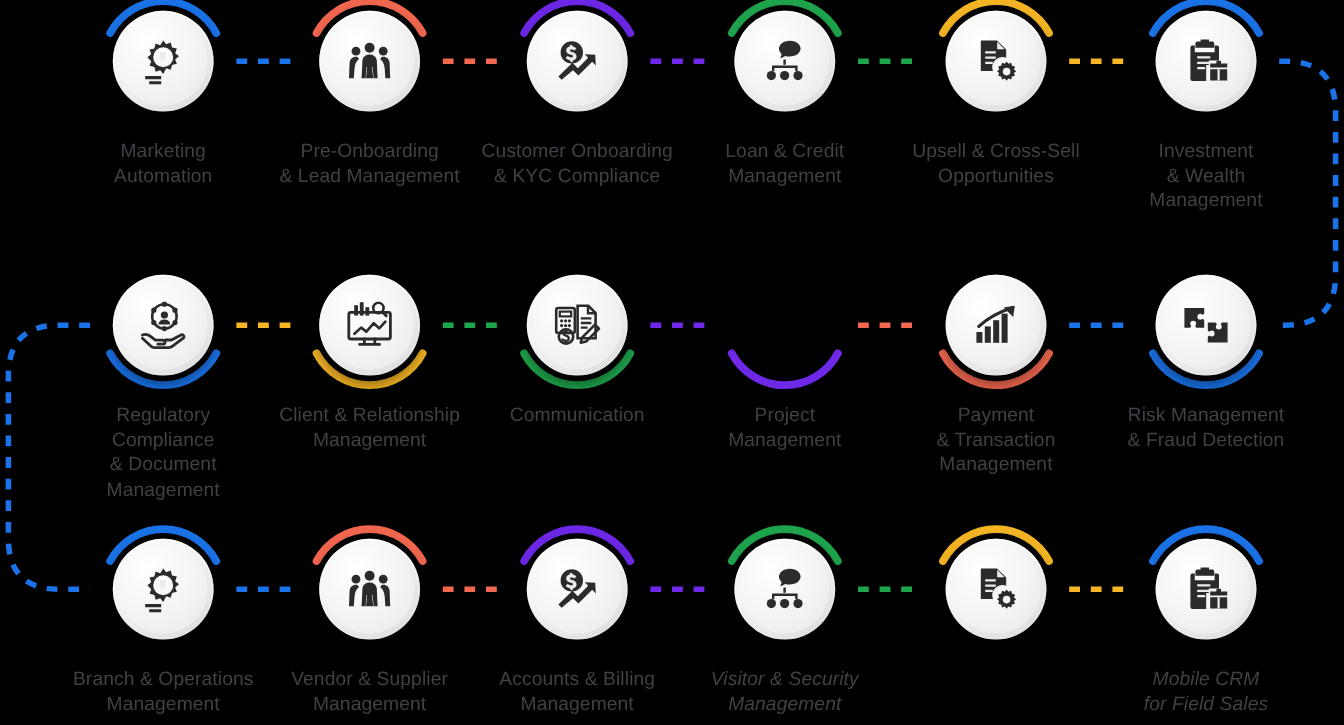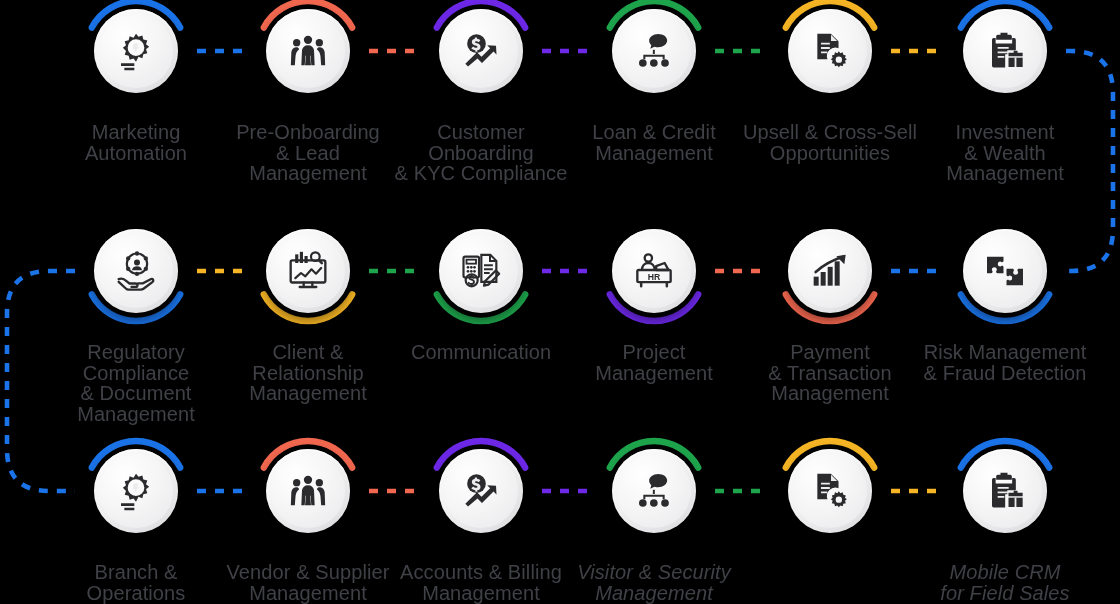--- a/index.html
+++ b/index.html
@@ -27,21 +27,21 @@
     display:flex;align-items:center;justify-content:center;
   }
   .disc::after{
     content:"";position:absolute;left:5px;top:5px;right:5px;bottom:5px;border-radius:50%;
     background:radial-gradient(circle at 34% 28%,#ffffff 0%,#f6f6f7 45%,#e8e8ea 100%);
   }
   .glyph{position:relative;z-index:2;width:40px;height:40px;display:block;color:#2b2b2e;}
   .glyph svg{display:block;width:40px;height:40px;fill:currentColor;}
 
   .label{
-    margin-top:16px;color:#3f4146;font-size:20px;line-height:20.5px;
+    margin-top:11px;color:#3f4146;font-size:16px;line-height:20.5px;
     letter-spacing:.1px;white-space:pre-line;font-weight:400;
   }
   
 </style>
 </head>
 <body>
 
 <div id="stage">
   <svg id="wires" viewBox="0 0 1120 604" xmlns="http://www.w3.org/2000/svg">
       <path d="M 197 51 L 247 51" fill="none" stroke="#1a73e8" stroke-width="4.6" stroke-linecap="butt" stroke-dasharray="9 9"></path>
@@ -279,32 +279,20 @@
         </div>
         <div class="label">Communication</div>
       </div>
       <div class="node" style="left: 566px; top: 216px;">
         <div class="medallion">
           <div class="arc">
             <svg viewBox="0 0 110 110">
               <path d="M 99.15 78.47 A 50 50 0 0 1 10.85 78.47" fill="none" stroke="#6d28e8" stroke-width="6.5" stroke-linecap="round"></path>
             </svg>
           </div>
-          <div class="disc">
-            <span class="glyph">
-              <svg viewBox="0 0 24 24">
-                <circle cx="8.6" cy="4.2" r="2.2" fill="none" stroke="currentColor" stroke-width="1.4"></circle>
-                <path d="M4.8 11.4c0-2.6 1.7-4.2 3.8-4.2s3.8 1.6 3.8 4.2" fill="none" stroke="currentColor" stroke-width="1.4"></path>
-                <path d="M13.3 9.1l5.1-1.9 2.3 4.2h-7.4V9.1z" fill="none" stroke="currentColor" stroke-width="1.4" stroke-linejoin="round"></path>
-                <rect x="2" y="11.4" width="20" height="7.3" rx=".8" fill="none" stroke="currentColor" stroke-width="1.4"></rect>
-                <path d="M4.3 18.7v2.5M19.7 18.7v2.5" stroke="currentColor" stroke-width="1.5" stroke-linecap="round"></path>
-                <text x="12" y="17.2" font-family="Liberation Sans, sans-serif" font-size="5.2" font-weight="700" text-anchor="middle" fill="currentColor">HR</text>
-              </svg>
-            </span>
-          </div>
         </div>
         <div class="label">Project
 Management</div>
       </div>
       <div class="node" style="left: 742px; top: 216px;">
         <div class="medallion">
           <div class="arc">
             <svg viewBox="0 0 110 110">
               <path d="M 99.15 78.47 A 50 50 0 0 1 10.85 78.47" fill="none" stroke="#f2674f" stroke-width="6.5" stroke-linecap="round"></path>
             </svg>

